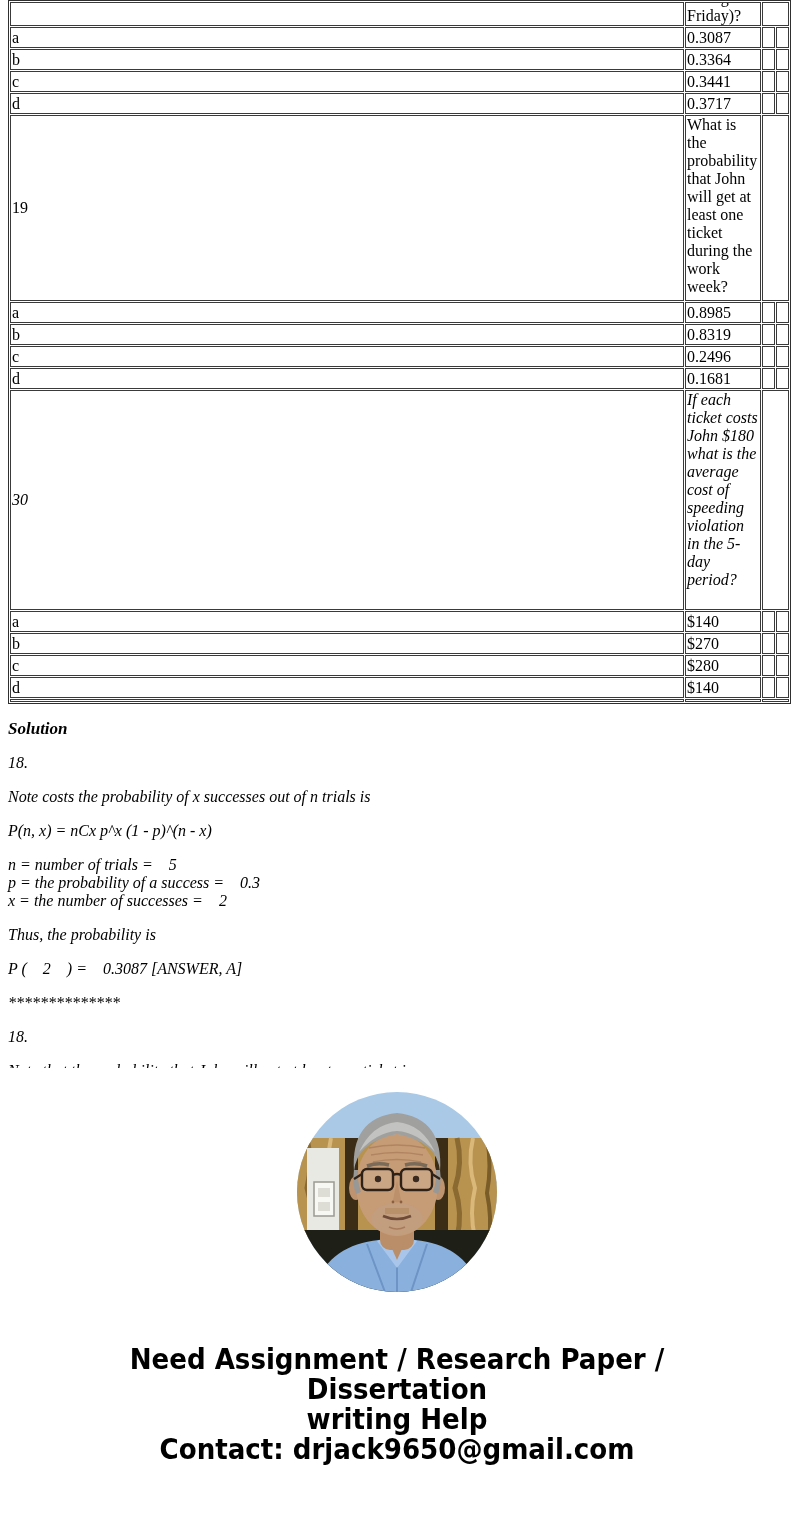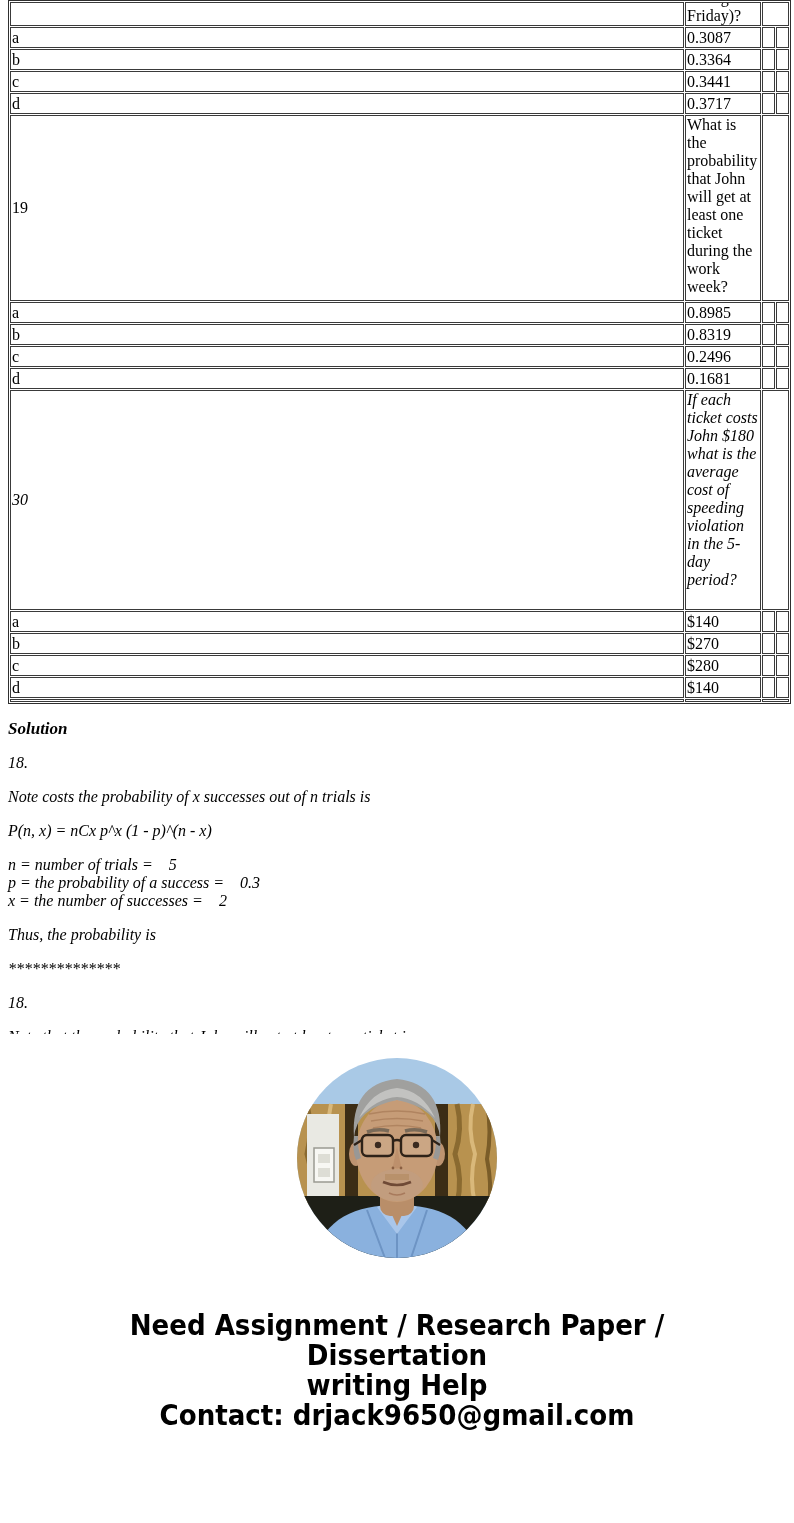--- a/index.html
+++ b/index.html
@@ -171,20 +171,21 @@
 
   <div class="sol">
     <p class="sol-head">Solution</p>
     <p>18.</p>
     <p>Note costs the probability of x successes out of n trials is</p>
     <p>P(n, x) = nCx p^x (1 - p)^(n - x)</p>
     <p>n = number of trials =    5
 p = the probability of a success =    0.3
 x = the number of successes =    2</p>
     <p>Thus, the probability is</p>
+    <p>P (    2    ) =    0.3087 [ANSWER, A]</p>
     <p>**************</p>
     <p>18.</p>
     <div class="clip-line">
       <p>Note that the probability that John will get at least one ticket is</p>
     </div>
   </div>
 
   <div class="avatar-wrap">
     <svg width="200" height="200" viewBox="0 0 200 200">
       <defs>

